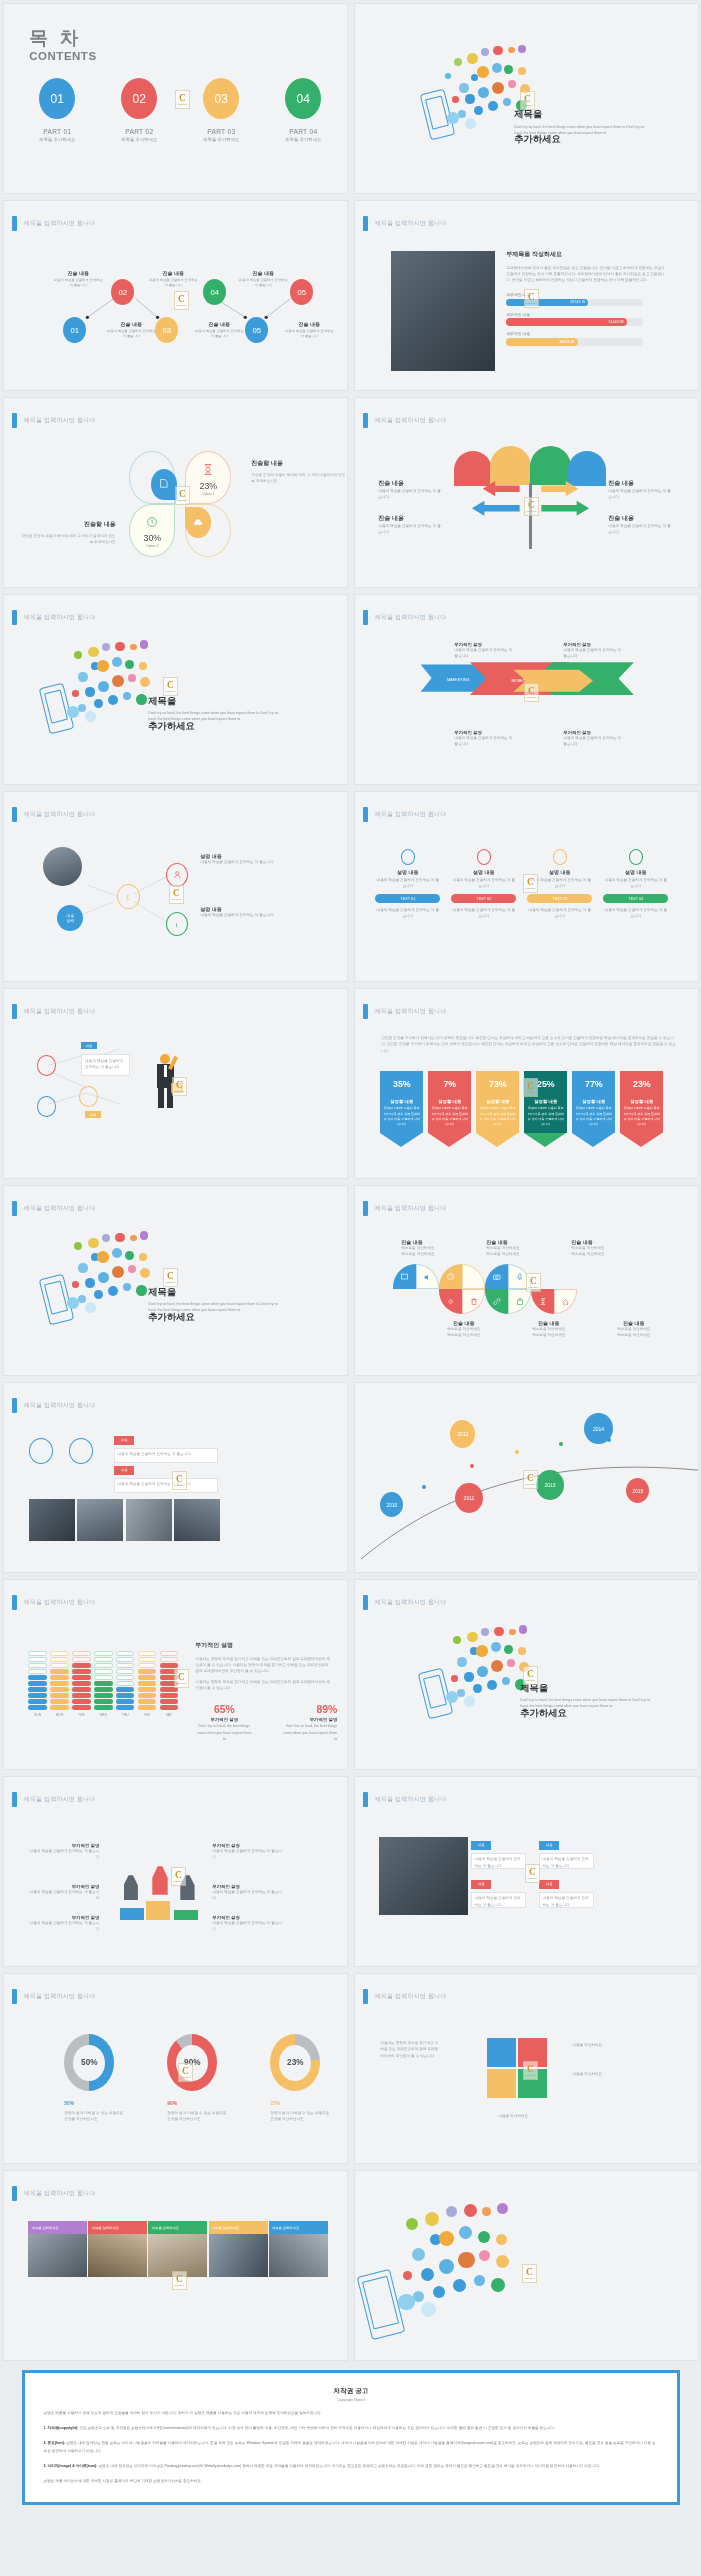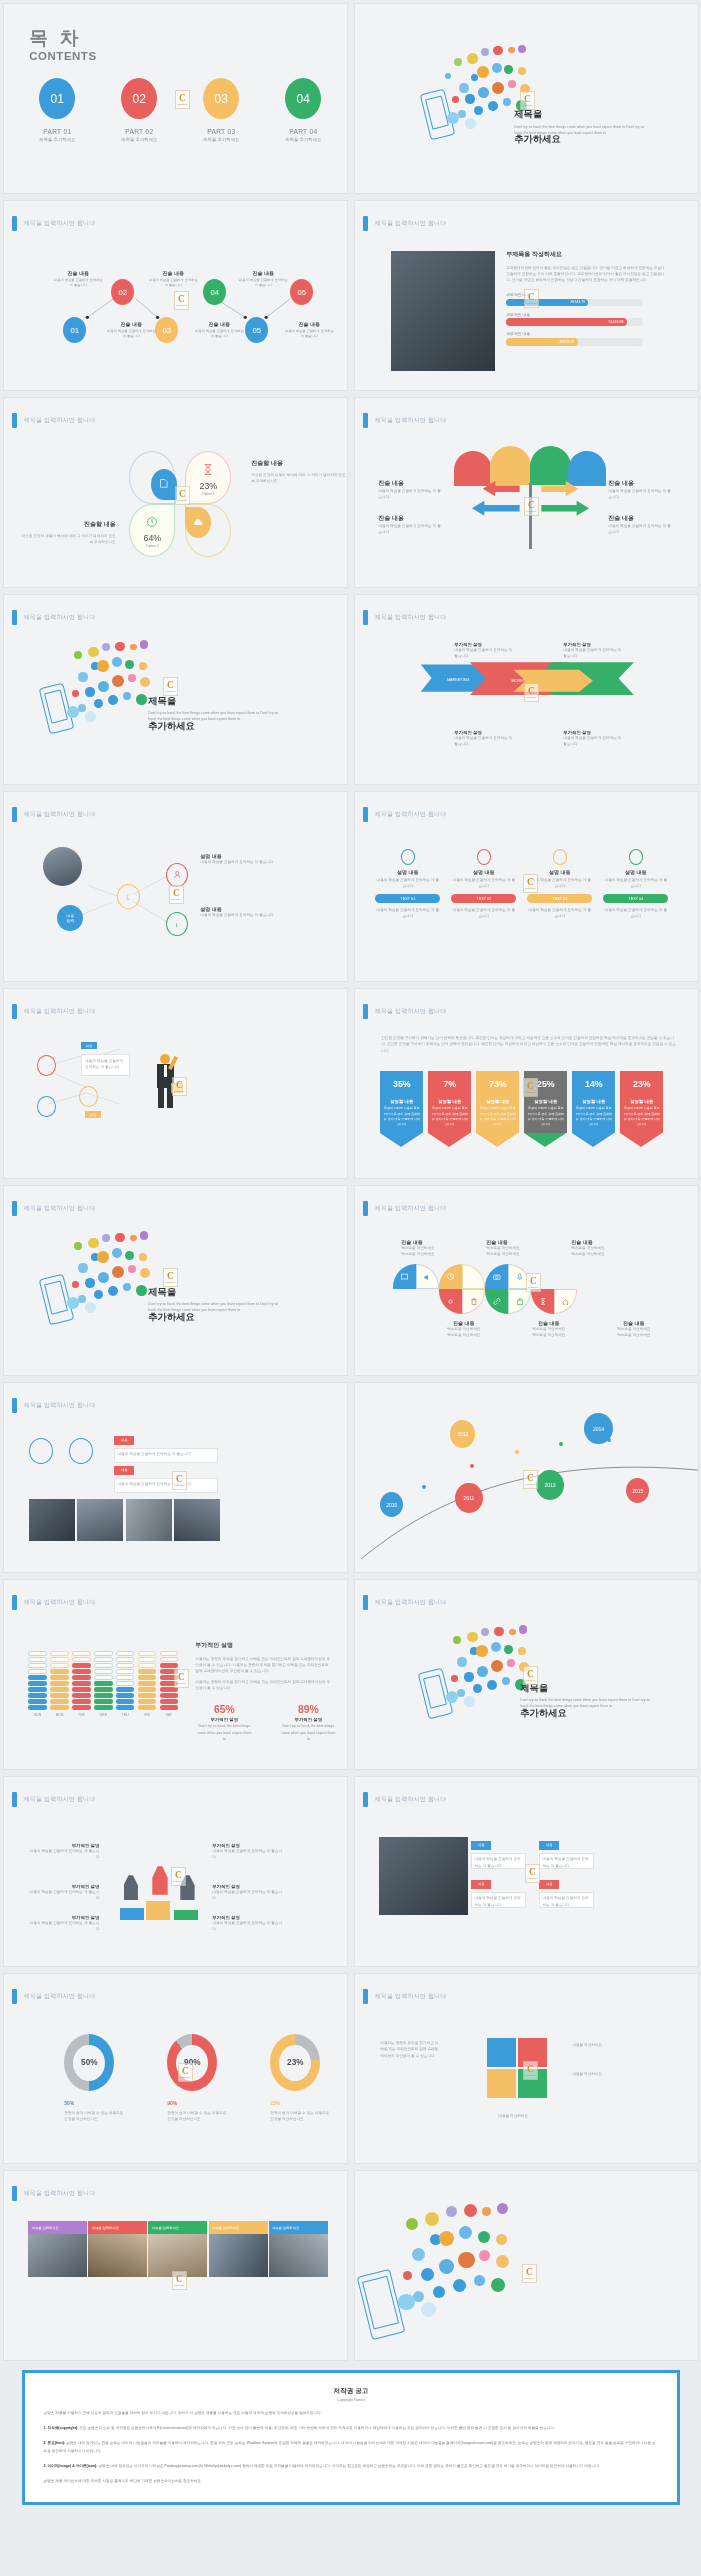--- a/index.html
+++ b/index.html
@@ -275,21 +275,21 @@
         <div style="font-size:8.8px;color:#4a4f53;margin-top:3.3px">23%</div>
         <div style="font-size:3.3px;color:#8b9298;margin-top:1.6px">Option 1</div>
       </div>
     </div>
     <div class="petal" style="left:125px;top:106px;background:#fdfdf1;border:0.5px solid #b9e0c8;border-radius:50% 0 50% 50%;">
       <div style="text-align:center;padding-top:12px">
         <svg width="10" height="10" viewBox="0 0 18 18">
                 <circle cx="9" cy="9" r="8" stroke="#34b06a" fill="none" stroke-width="1.3"></circle>
                 <path d="M9 4v5l3 2" stroke="#34b06a" fill="none" stroke-width="1.3"></path>
               </svg>
-        <div style="font-size:8.8px;color:#4a4f53;margin-top:3.3px">64%</div>
+        <div style="font-size:8.8px;color:#4a4f53;margin-top:3.3px">30%</div>
         <div style="font-size:3.3px;color:#8b9298;margin-top:1.6px">Option 2</div>
       </div>
     </div>
     <div class="petal" style="left:181px;top:106px;border:0.5px solid #f0d9a8;border-radius:0 50% 50% 50%;"></div>
     <div style="position:absolute;left:147px;top:71px;width:26px;height:31px;background:#3b9cd9;border-radius:50% 50% 0 50%">
       <svg style="margin:10px 0 0 8.8px" width="7.7" height="8.8" viewBox="0 0 14 16">
               <path d="M1 1h8l4 4v10H1z" stroke="#fff" fill="none" stroke-width="1.3"></path>
             </svg>
     </div>
     <div style="position:absolute;left:181px;top:109px;width:26px;height:31px;background:#f5c065;border-radius:0 50% 50% 50%">
@@ -588,30 +588,30 @@
             </div>
       <div class="banner">
               <div class="body" style="background:#f5c065">
                 <div class="pct">73%</div>
                 <div class="bt">설명할 내용</div>
                 <div class="bd">문장의 단락별 사용된 줄글어가 다를 경우 함께 통일하는 것이 더욱 간결하게 나타납니다</div>
               </div>
               <div class="tip" style="border-top:14.3px solid #f5c065"></div>
             </div>
       <div class="banner">
-              <div class="body" style="background:#737373">
+              <div class="body" style="background:#0f766e">
                 <div class="pct">25%</div>
                 <div class="bt">설명할 내용</div>
                 <div class="bd">문장의 단락별 사용된 줄글어가 다를 경우 함께 통일하는 것이 더욱 간결하게 나타납니다</div>
               </div>
               <div class="tip" style="border-top:14.3px solid #34b06a"></div>
             </div>
       <div class="banner">
               <div class="body" style="background:#3b9cd9">
-                <div class="pct">14%</div>
+                <div class="pct">77%</div>
                 <div class="bt">설명할 내용</div>
                 <div class="bd">문장의 단락별 사용된 줄글어가 다를 경우 함께 통일하는 것이 더욱 간결하게 나타납니다</div>
               </div>
               <div class="tip" style="border-top:14.3px solid #3b9cd9"></div>
             </div>
       <div class="banner">
               <div class="body" style="background:#e8605d">
                 <div class="pct">23%</div>
                 <div class="bt">설명할 내용</div>
                 <div class="bd">문장의 단락별 사용된 줄글어가 다를 경우 함께 통일하는 것이 더욱 간결하게 나타납니다</div>
@@ -951,21 +951,21 @@
       <div class="h2">부가적인 설명</div>
       <div class="p" style="margin-top:5.5px">사용자는 청중의 주의를 환기하고 이해를 돕는 파워포인트와 함께 프레젠테이션의 주인공이 될 수 있습니다. 사용자는 청중의 주의를 환기하고 이해를 돕는 파워포인트와 함께 프레젠테이션의 주인공이 될 수 있습니다.</div>
       <div class="p" style="margin-top:4.4px">사용자는 청중의 주의를 환기하고 이해를 돕는 파워포인트와 함께 프레젠테이션의 주인공이 될 수 있습니다</div>
     </div>
     <div style="position:absolute;left:191px;top:124px;display:flex;gap:26px">
       <div style="width:58px;text-align:center">
         <div style="font-size:10.4px;color:#e8605d;font-weight:bold">65%</div>
         <div class="h2" style="font-size:4.4px;margin-top:1.6px">부가적인 설명</div>
         <div class="p" style="margin-top:1.6px">Don't try so hard, the best things come when you least expect them to</div>
       </div>
-      <div style="width:58px;text-align:center">
+      <div style="width:58px;text-align:right">
         <div style="font-size:10.4px;color:#e8605d;font-weight:bold">89%</div>
         <div class="h2" style="font-size:4.4px;margin-top:1.6px">부가적인 설명</div>
         <div class="p" style="margin-top:1.6px">Don't try so hard, the best things come when you least expect them to</div>
       </div>
     </div>
     <div class="wm" style="left:170px;top:89px">
             <div class="c">C</div>
             <div class="s">CONTENTS</div>
           </div>
   </div>

